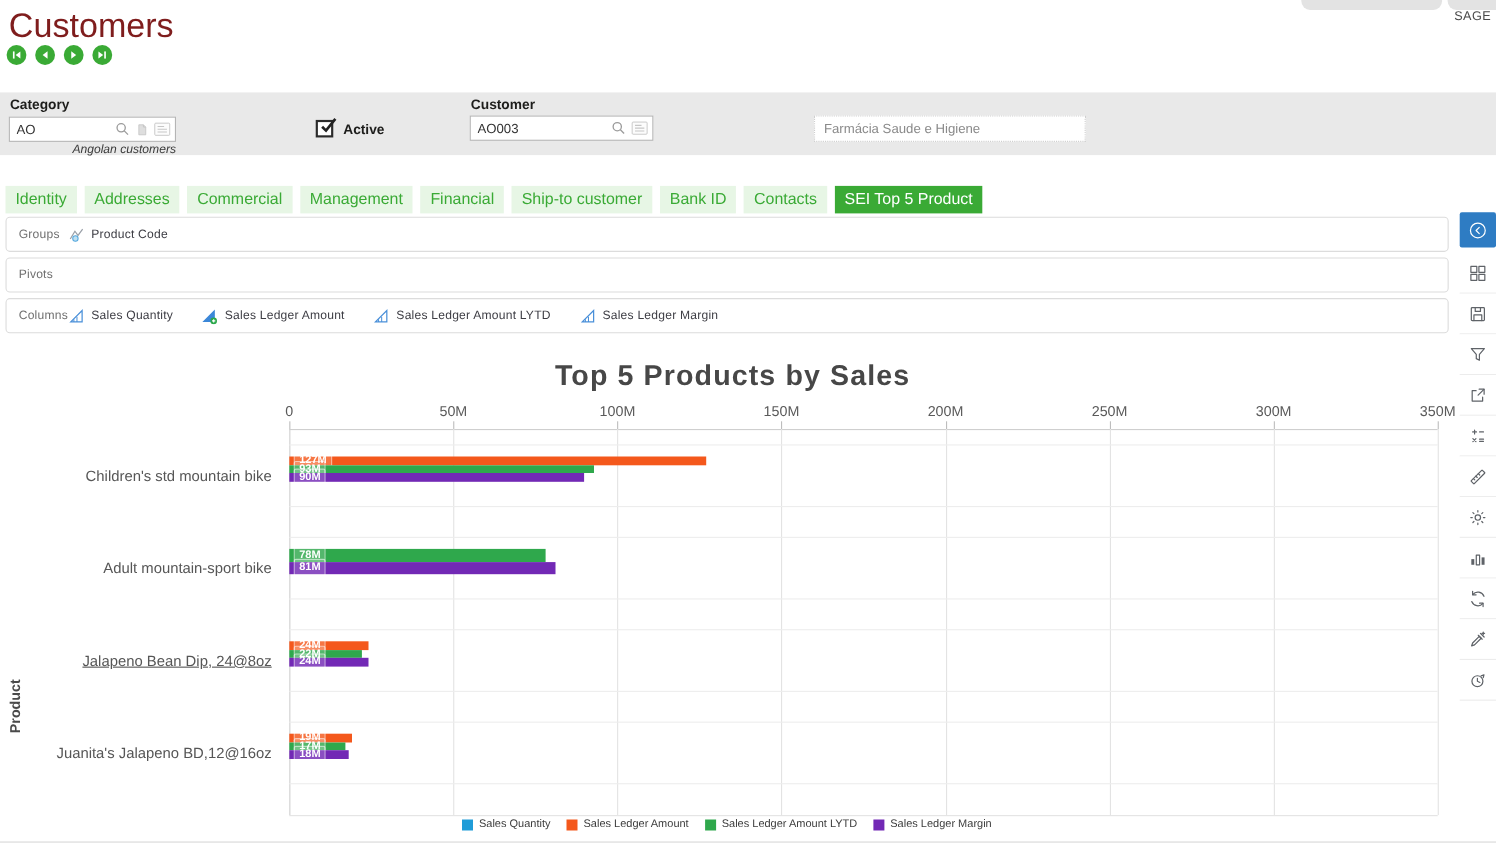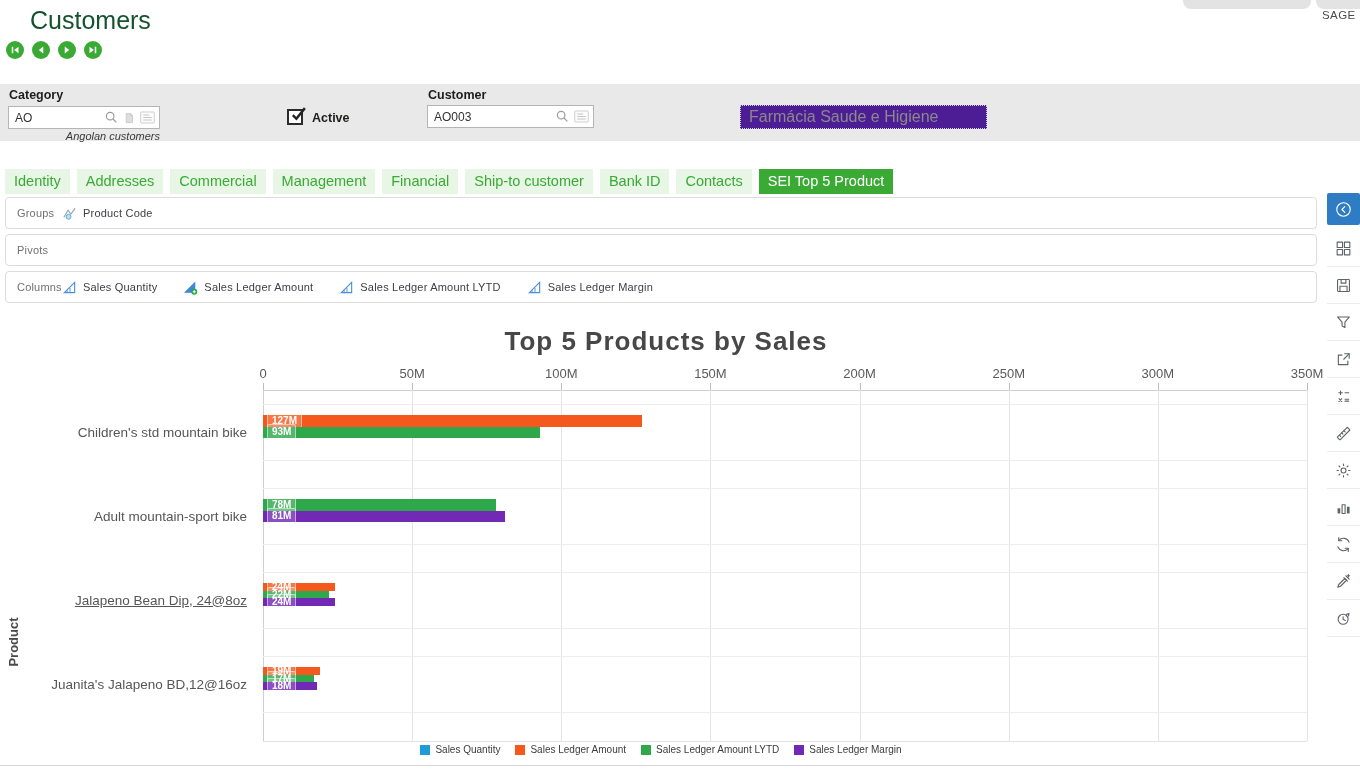--- a/index.html
+++ b/index.html
@@ -1,37 +1,37 @@
 <!DOCTYPE html>
 <html><head>
 <meta charset="utf-8">
 <style>
   * { margin:0; padding:0; box-sizing:border-box; }
   html,body { background:#fff; }
   body { font-family:"Liberation Sans", sans-serif; }
   .page { position:relative; width:1360px; height:771px; background:#fff; overflow:hidden; }
 
   
-  .page-title { position:absolute; left:8px; top:6px; font-size:25px; color:#14532d;margin-left:22px; }
+  .page-title { position:absolute; left:8px; top:6px; font-size:31px; color:#7f1d1d; }
   .nav-row { position:absolute; left:6px; top:41px; display:flex; gap:8px; }
   .nav-btn { width:18px; height:18px; border-radius:50%; background:#3aaa35; display:flex; align-items:center; justify-content:center; cursor:pointer; }
   .nav-btn svg { width:12px; height:12px; }
   .top-pill { position:absolute; top:0; height:9px; background:#e3e3e3; border-radius:0 0 8px 8px; }
   .account-menu { position:absolute; left:1322px; top:9px; font-size:11.5px; color:#4a4a4a; letter-spacing:.4px; display:flex; align-items:center; gap:4px; }
 
   
   .filter-bar { position:absolute; left:0; top:84px; width:1360px; height:57px; background:#e9e9e9; }
   .fb-label { position:absolute; font-size:12.5px; font-weight:bold; color:#1d1d1b; }
   .fb-input { position:absolute; height:23px; background:#fff; border:1px solid #b5b5b5; display:flex; align-items:center; }
   .fb-input input { border:none; outline:none; flex:1; min-width:0; font-size:12px; color:#333; padding:0 0 0 6px; font-family:inherit; background:transparent; }
   .fb-input .in-icon { display:flex; align-items:center; margin-right:3px; cursor:pointer; }
   .fb-hint { position:absolute; font-size:11px; font-style:italic; color:#3a3a3a; text-align:right; }
   .checkbox { position:absolute; width:16px; height:16px; background:#fff; border:2px solid #2b2b2b; cursor:pointer; }
   .checkbox svg { position:absolute; left:1px; top:-5px; overflow:visible; }
-  .name-display { position:absolute; height:24px; background:#4c1d95; border:1px dotted #cfcfcf; font-size:16px; color:#8a8a8a; display:flex; align-items:center; padding-left:8px; }
+  .name-display { position:absolute; height:24px; background:#ffffff; border:1px dotted #cfcfcf; font-size:12px; color:#8a8a8a; display:flex; align-items:center; padding-left:8px; }
 
   
   .tabs { position:absolute; left:5px; top:169px; display:flex; gap:7px; }
   .tab { background:#e7f6e5; color:#3aaa35; font-size:14.5px; padding:4px 9px 5px; cursor:pointer; white-space:nowrap; }
   .tab.active { background:#3aaa35; color:#fff; }
 
   
   .brow { position:absolute; left:5px; width:1312px; height:32px; background:#fff; border:1px solid #dcdcdc; border-radius:4px; display:flex; align-items:center; }
   .brow-label { font-size:11px; color:#707070; width:56px; padding-left:11px; letter-spacing:.2px; }
   .chips { display:flex; gap:26px; align-items:center; }
@@ -282,20 +282,23 @@
       <div class="cat-label" style="top: 390px;">Children's std mountain bike</div>
       <div class="band-line" style="top: 404px;"></div>
       <div class="band-line" style="top: 460px;"></div>
       <div class="bar" style="top: 415px;">
         <div class="seg" style="width: 378.823px; background: rgb(244, 88, 28);">
           <div class="seg-label">127M</div>
         </div>
         <div class="seg" style="width: 277.406px; background: rgb(47, 168, 76);">
           <div class="seg-label">93M</div>
         </div>
+        <div class="seg" style="width: 268.457px; background: rgb(114, 41, 181);">
+          <div class="seg-label">90M</div>
+        </div>
       </div>
       <div class="cat-label" style="top: 474px;">Adult mountain-sport bike</div>
       <div class="band-line" style="top: 488px;"></div>
       <div class="band-line" style="top: 544px;"></div>
       <div class="bar" style="top: 499px;">
         <div class="seg" style="width: 232.663px; background: rgb(47, 168, 76);">
           <div class="seg-label">78M</div>
         </div>
         <div class="seg" style="width: 241.611px; background: rgb(114, 41, 181);">
           <div class="seg-label">81M</div>

